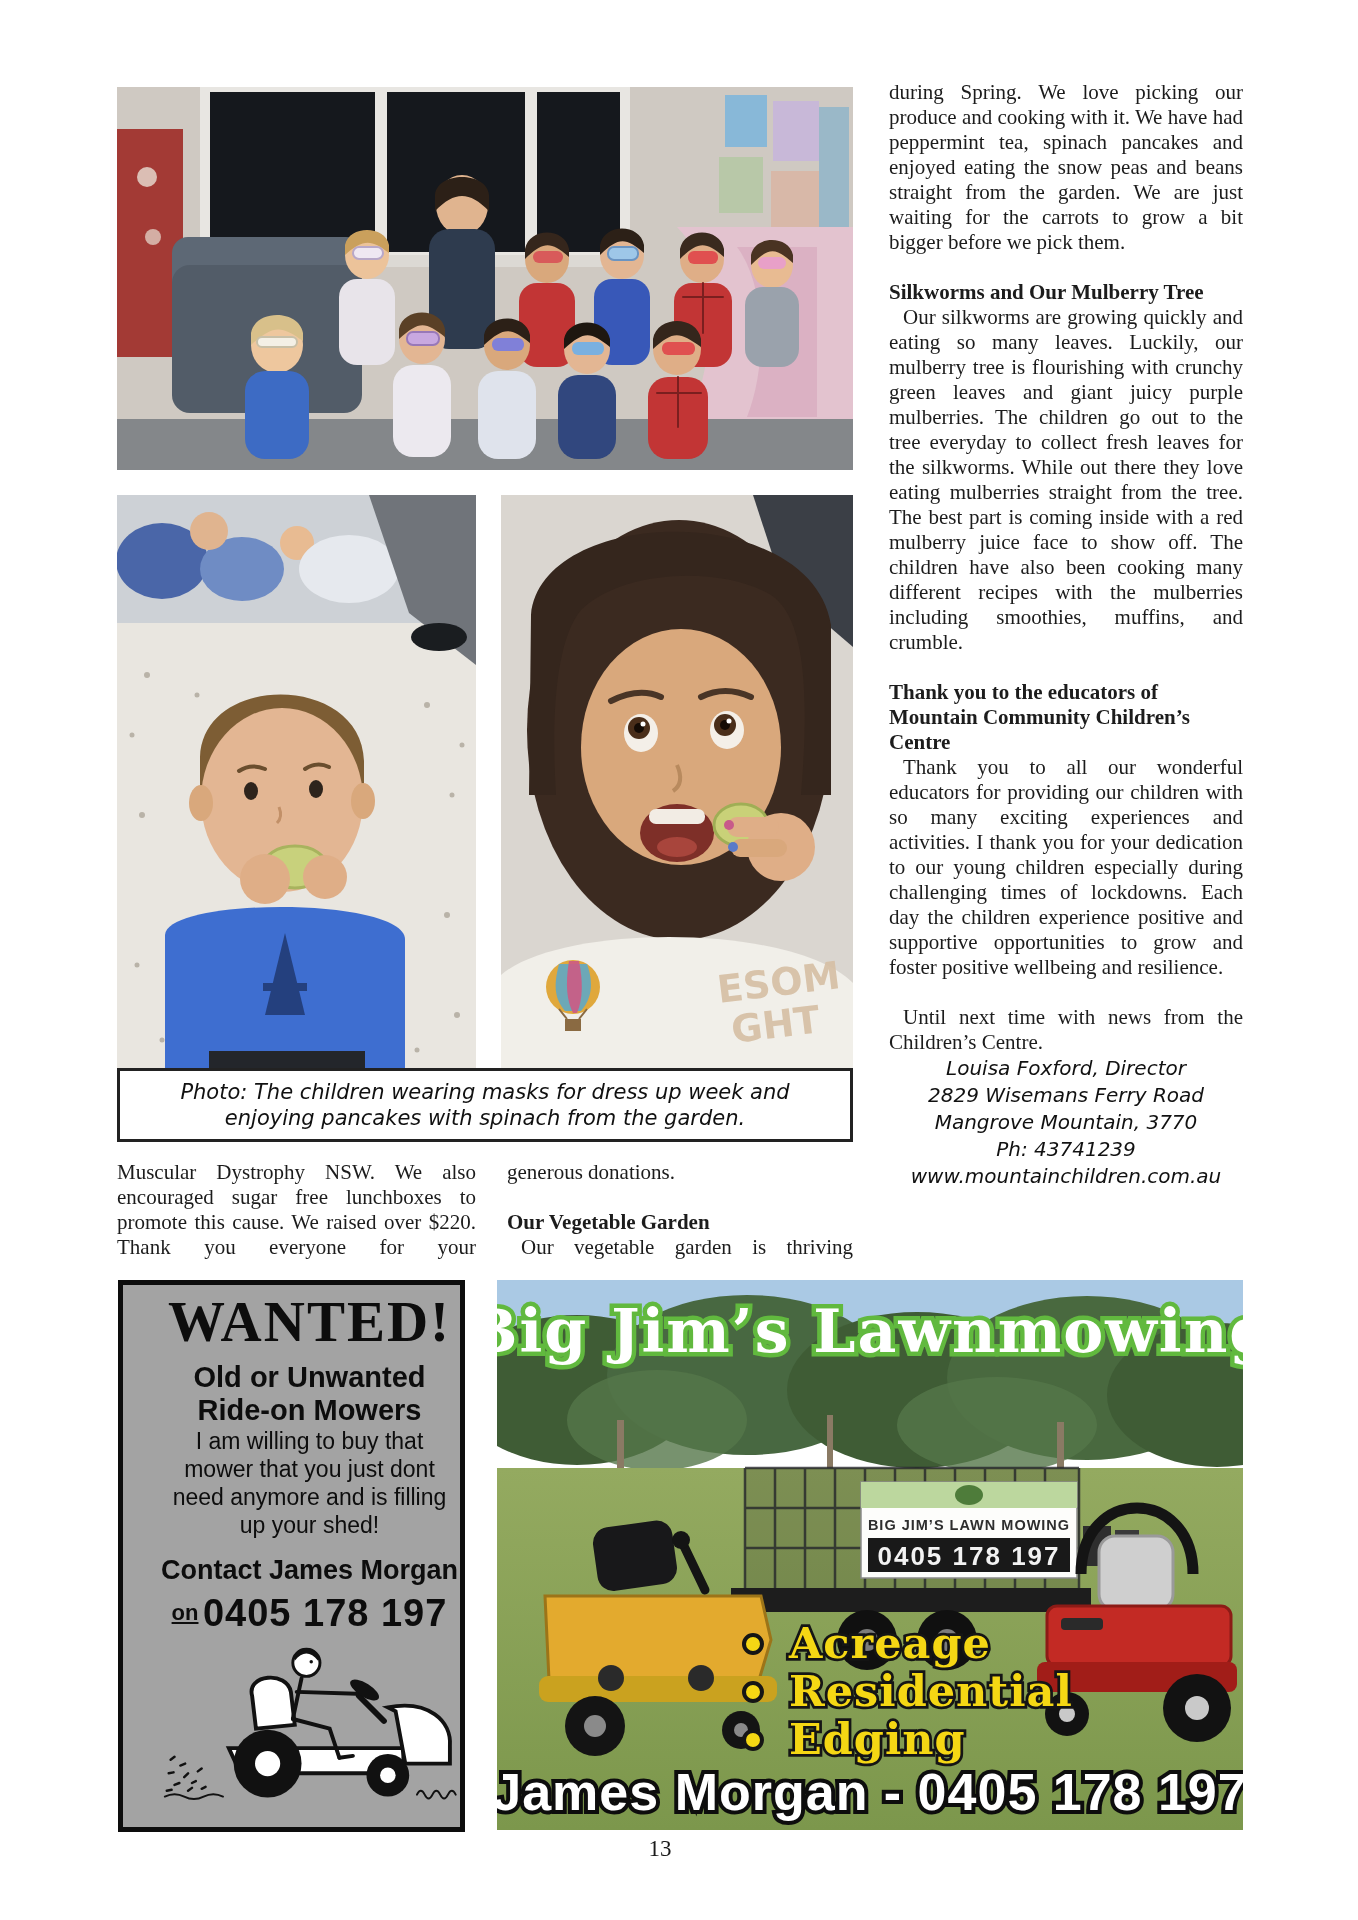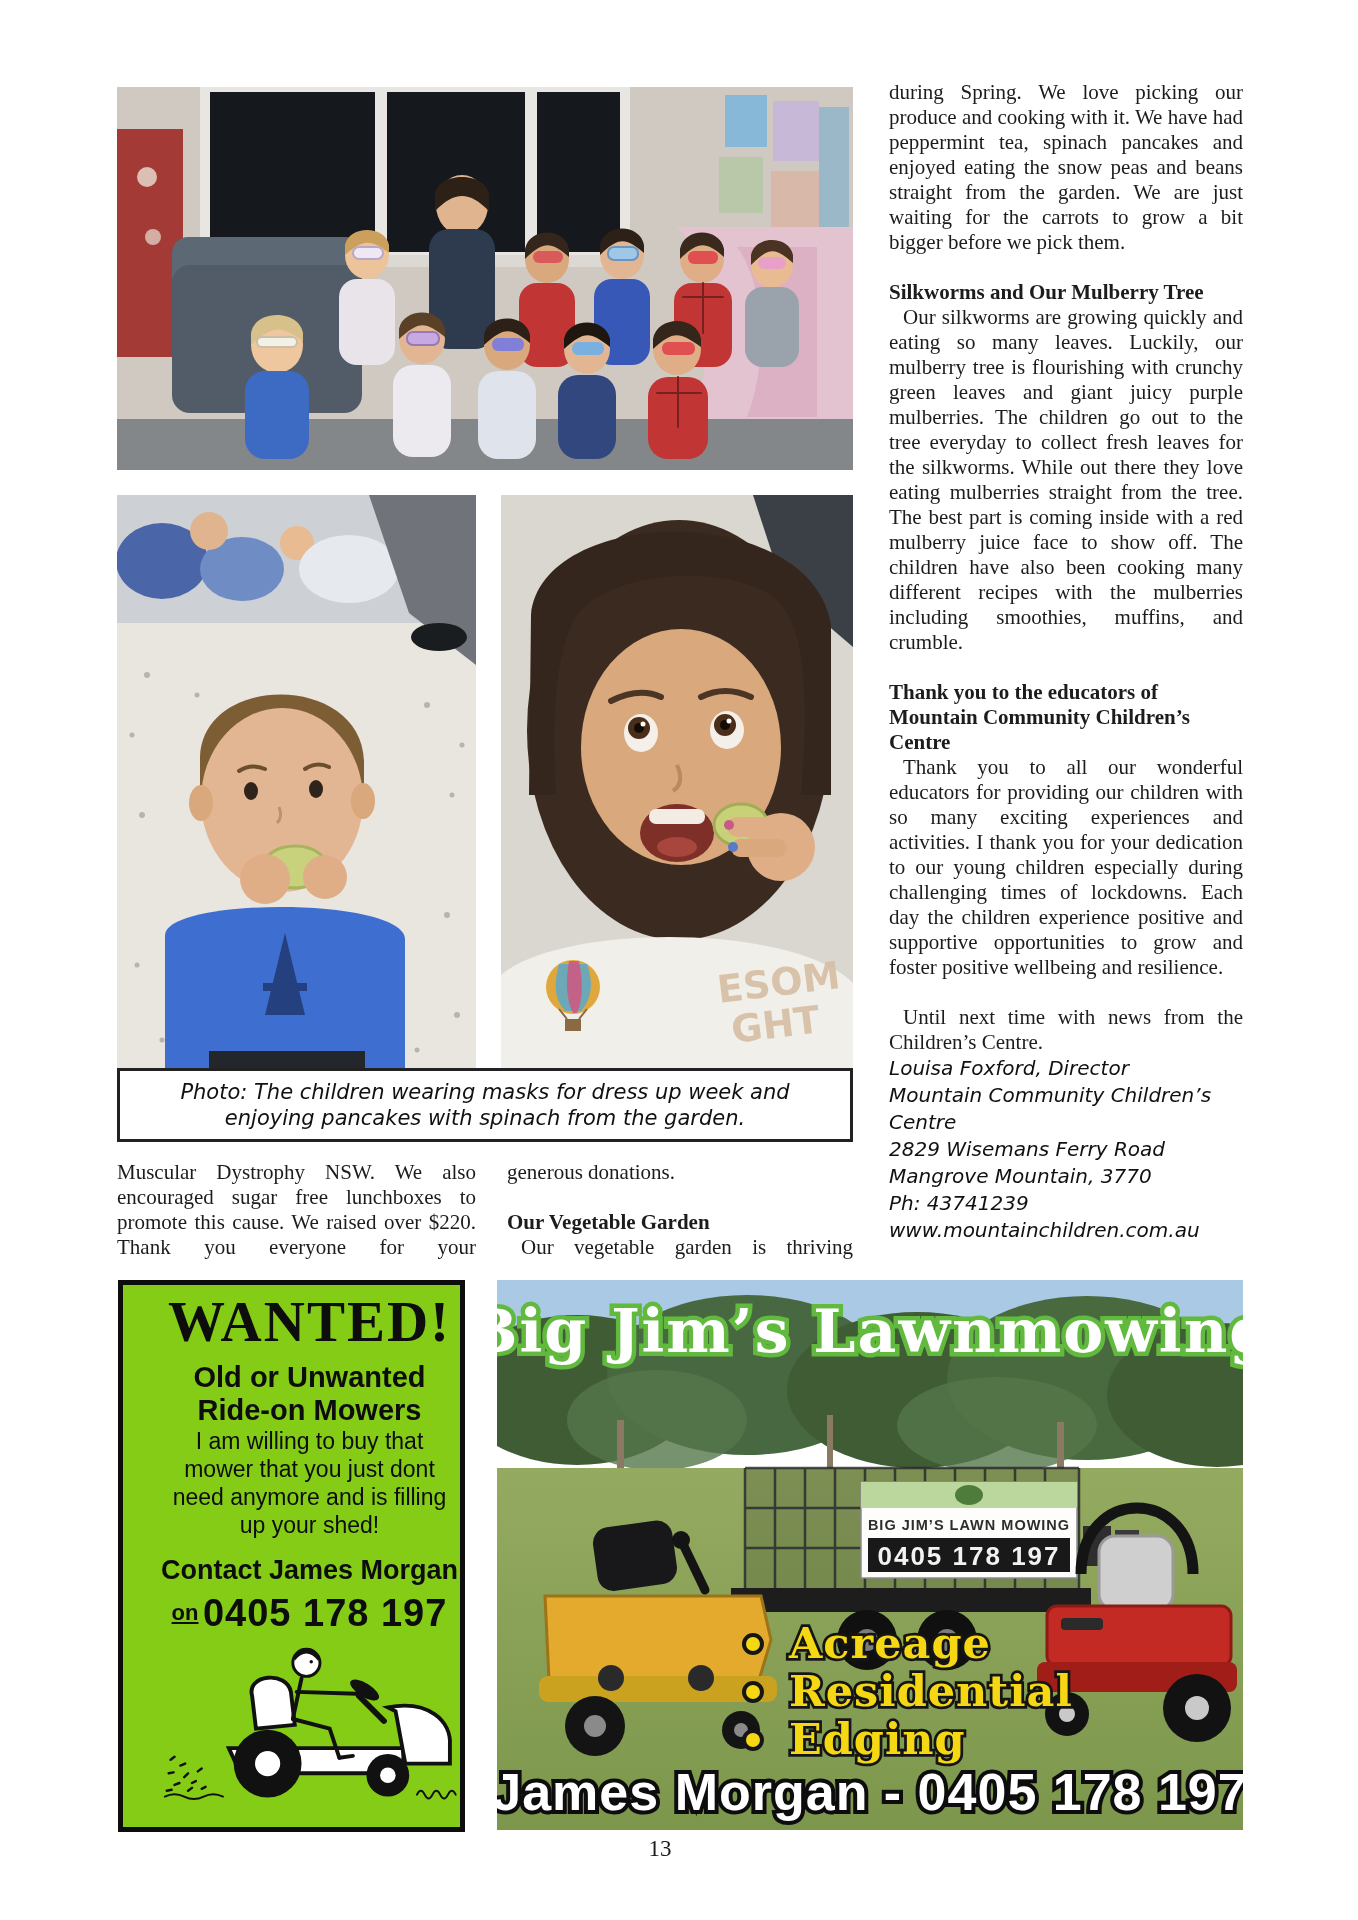--- a/index.html
+++ b/index.html
@@ -10,25 +10,25 @@
   .jall{text-align:justify;text-align-last:justify;}
   .col-head{font-weight:bold;}
   .indent{text-indent:14px;}
   .gap{height:25px;}
   .caption-box{position:absolute;left:117px;top:1068px;width:736px;height:74px;
        border:3px solid #222;box-sizing:border-box;display:flex;align-items:center;justify-content:center;
        font-family:"DejaVu Sans",sans-serif;font-style:italic;font-weight:500;font-size:21px;line-height:26px;
        text-align:center;padding:2px 26px;color:#111;}
   .right-col{position:absolute;left:889px;top:80px;width:354px;}
   .sig{font-family:"DejaVu Sans",sans-serif;font-style:italic;font-size:20px;line-height:27px;
-       text-align:left;color:#111;}
+       text-align:center;color:#111;}
   .closing{margin-top:25px;}
   
   .wanted{position:absolute;left:118px;top:1280px;width:347px;height:552px;border:5px solid #0d0d0d;
-       box-sizing:border-box;background:#84cc16;text-align:center;font-family:"Liberation Sans",sans-serif;color:#0d0d0d;padding-left:36px;}
+       box-sizing:border-box;background:#a3a3a3;text-align:center;font-family:"Liberation Sans",sans-serif;color:#0d0d0d;padding-left:36px;}
   .wanted-title{font-family:"Liberation Serif",serif;font-weight:900;font-size:57px;letter-spacing:2px;
        margin-top:6px;line-height:62px;}
   .wanted-sub{font-weight:bold;font-size:29px;line-height:33px;margin-top:8px;}
   .wanted-body{font-size:23px;line-height:28px;padding:0 10px;}
   .wanted-contact{font-weight:bold;font-size:27px;margin-top:16px;}
   .wanted-phoneline{margin-top:6px;}
   .wanted-on{font-weight:bold;font-size:22px;vertical-align:6px;text-decoration:underline;}
   .wanted-num{font-weight:bold;font-size:38px;letter-spacing:1px;}
   
   .bigjim{position:absolute;left:497px;top:1280px;width:746px;height:550px;}
@@ -230,21 +230,20 @@
     <div class="serif-col">during Spring. We love picking our produce and cooking with it. We have had peppermint tea, spinach pancakes and enjoyed eating the snow peas and beans straight from the garden. We are just waiting for the carrots to grow a bit bigger before we pick them.</div>
     <div class="gap"></div>
     <div class="serif-col col-head">Silkworms and Our Mulberry Tree</div>
     <div class="serif-col indent">Our silkworms are growing quickly and eating so many leaves. Luckily, our mulberry tree is flourishing with crunchy green leaves and giant juicy purple mulberries. The children go out to the tree everyday to collect fresh leaves for the silkworms. While out there they love eating mulberries straight from the tree. The best part is coming inside with a red mulberry juice face to show off. The children have also been cooking many different recipes with the mulberries including smoothies, muffins, and crumble.</div>
     <div class="gap"></div>
     <div class="serif-col col-head" style="text-align:left">Thank you to the educators of Mountain Community Children’s Centre</div>
     <div class="serif-col indent">Thank you to all our wonderful educators for providing our children with so many exciting experiences and activities. I thank you for your dedication to our young children especially during challenging times of lockdowns. Each day the children experience positive and supportive opportunities to grow and foster positive wellbeing and resilience.</div>
     <div class="serif-col indent closing">Until next time with news from the Children’s Centre.</div>
     <div class="sig">
       <div>Louisa Foxford, Director</div>
-      <div>Mountain Community Children’s Centre</div>
       <div>2829 Wisemans Ferry Road</div>
       <div>Mangrove Mountain,  3770</div>
       <div>Ph: 43741239</div>
       <div>www.mountainchildren.com.au</div>
     </div>
   </div>
 
   <div class="wanted">
     <div class="wanted-title">WANTED!</div>
     <div class="wanted-sub">

